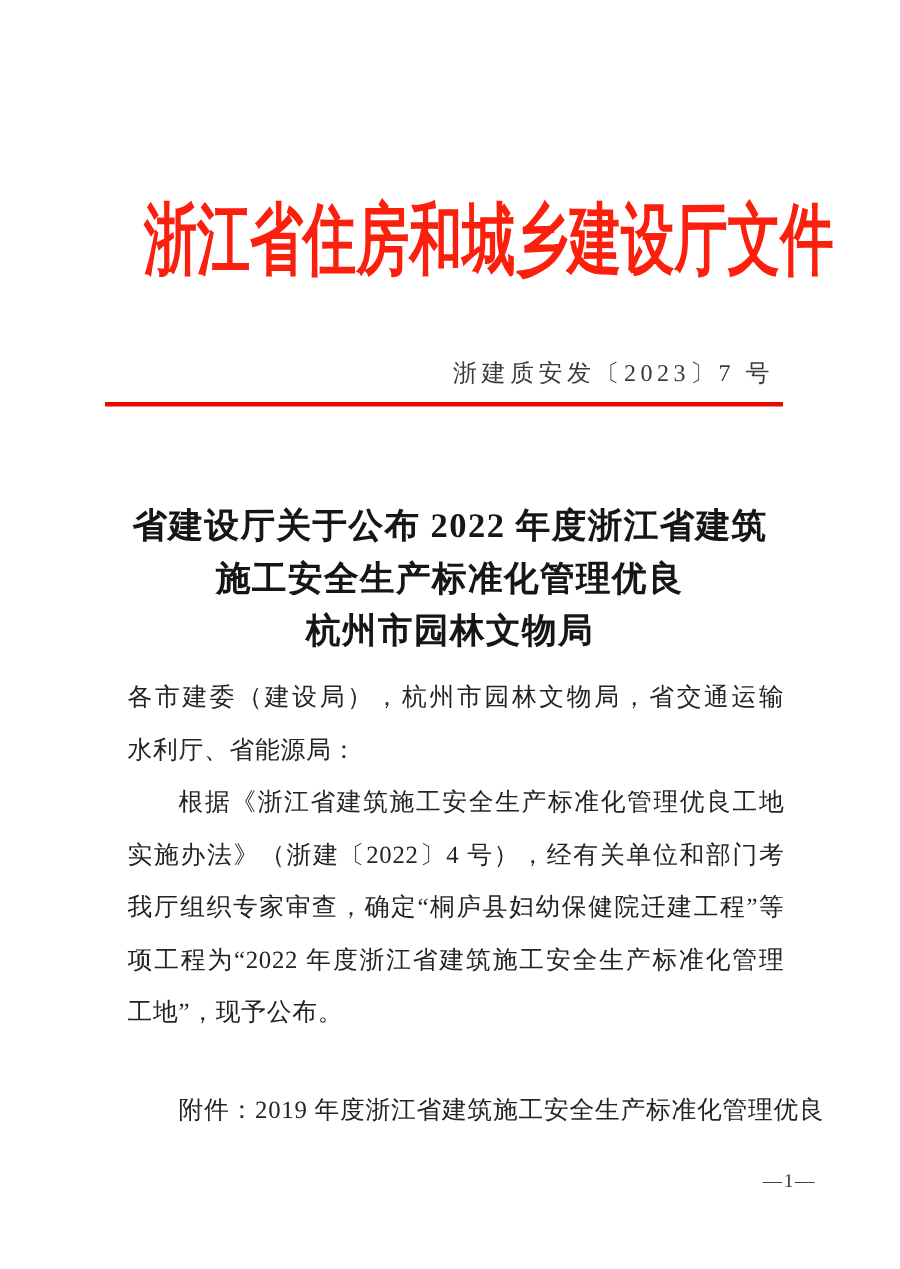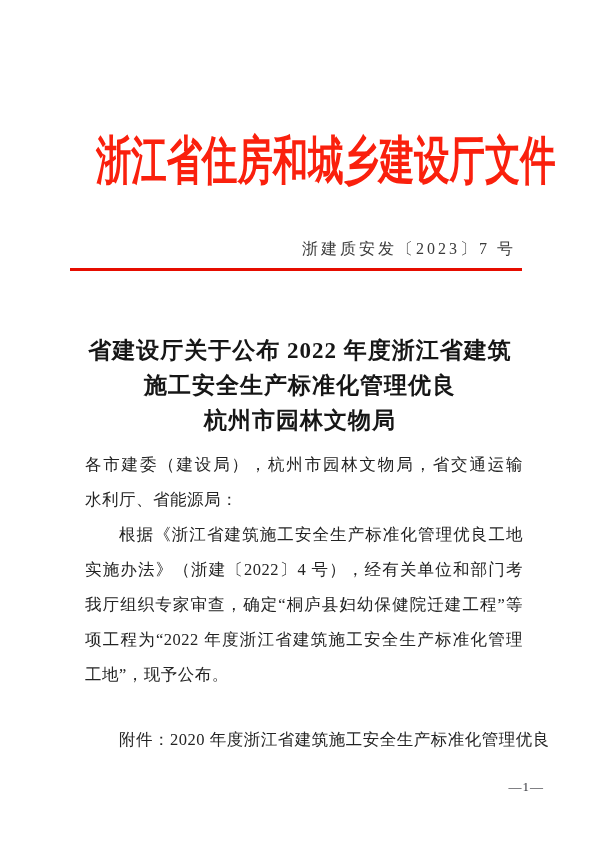--- a/index.html
+++ b/index.html
@@ -138,17 +138,17 @@
 
       <div class="body-line fill">实施办法》（浙建〔2022〕4 号），经有关单位和部门考核推荐、</div>
 
       <div class="body-line fill">我厅组织专家审查，确定“桐庐县妇幼保健院迁建工程”等 593</div>
 
       <div class="body-line fill">项工程为“2022 年度浙江省建筑施工安全生产标准化管理优良</div>
 
       <div class="body-line">工地”，现予公布。</div>
     </div>
 
-  <div class="attachment-line">附件：2020 年度浙江省建筑施工安全生产标准化管理优良</div>
+  <div class="attachment-line">附件：2019 年度浙江省建筑施工安全生产标准化管理优良</div>
 
   <div class="page-number">—1—</div>
 
 </div>
 
 </body></html>

